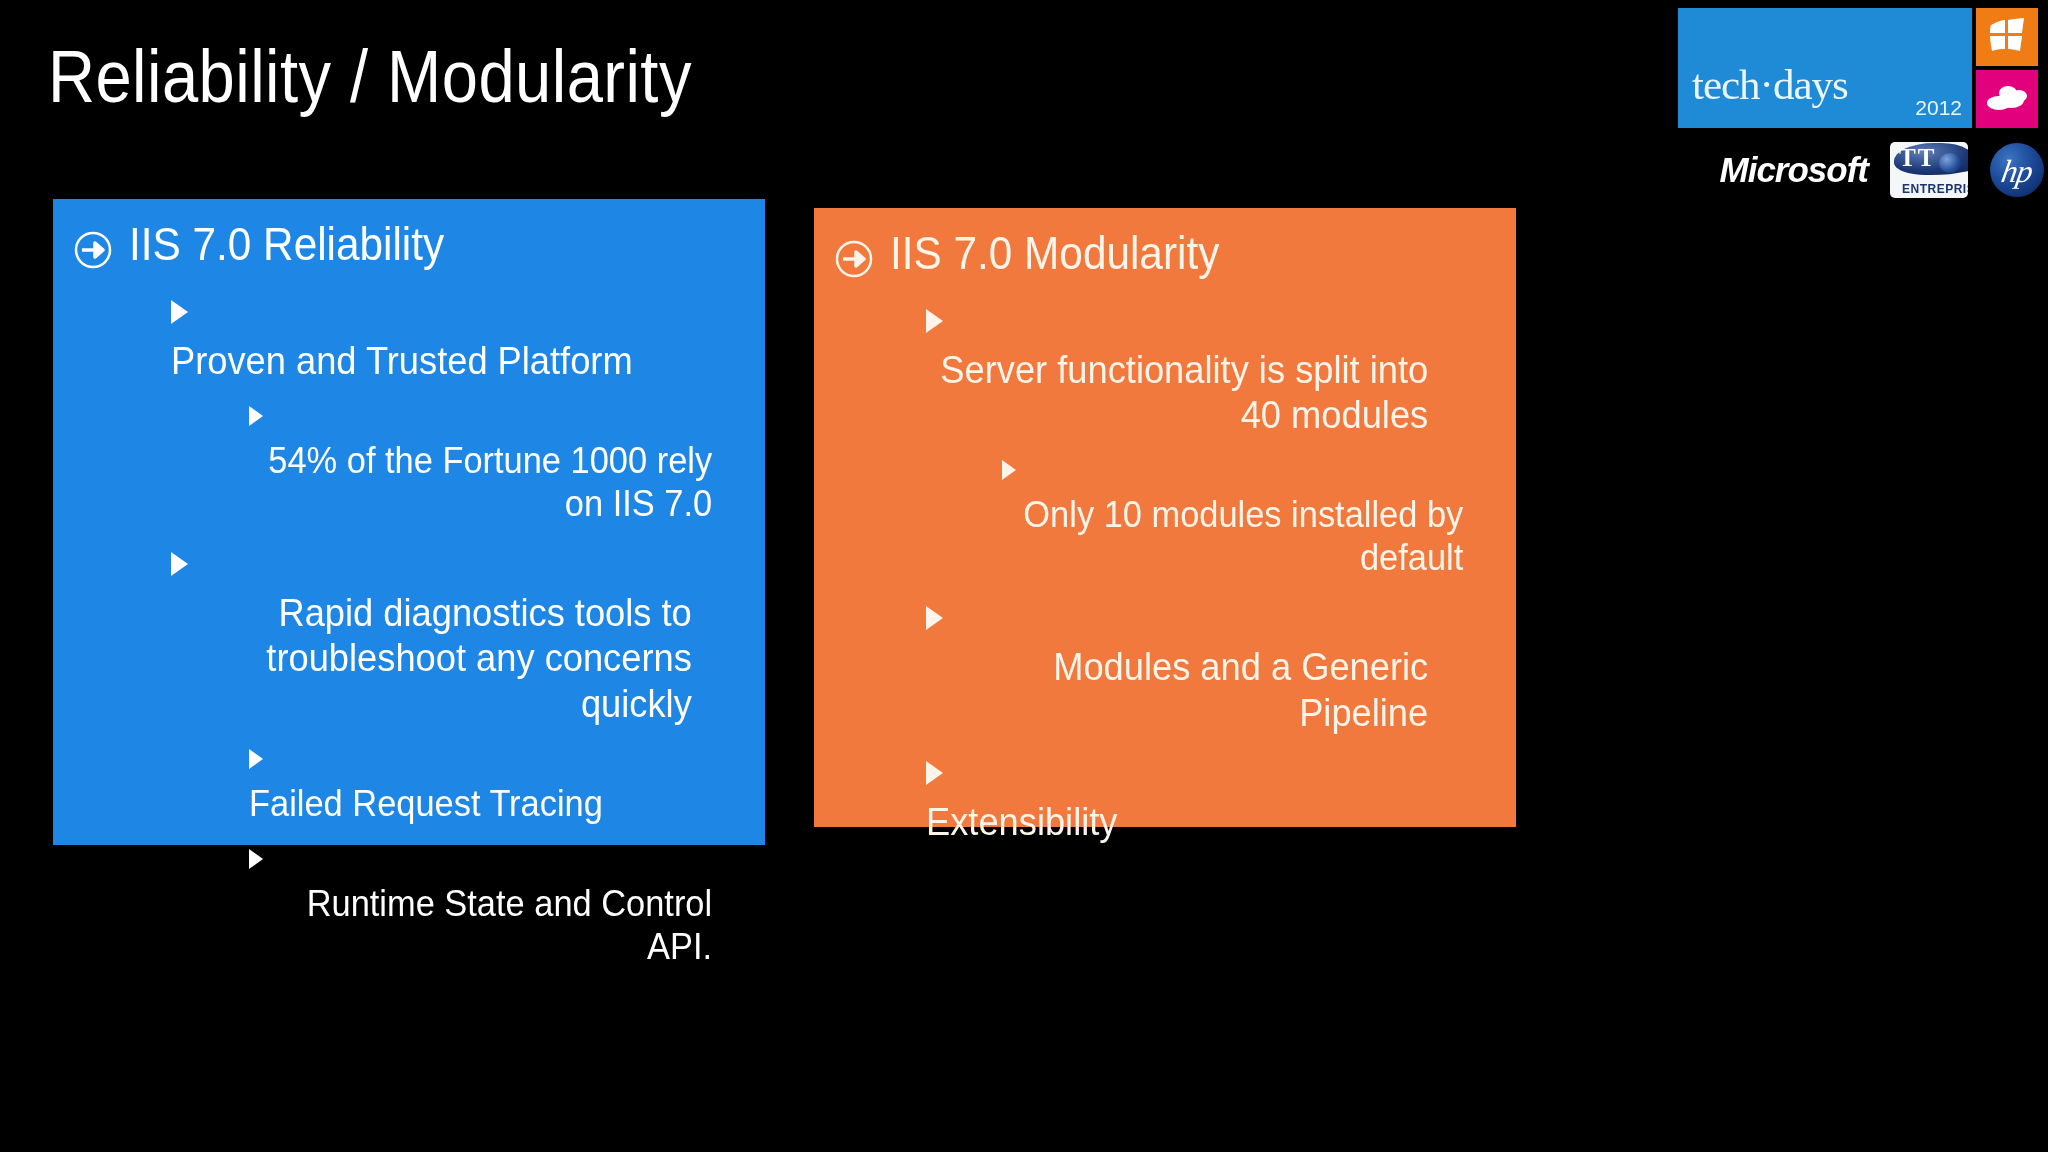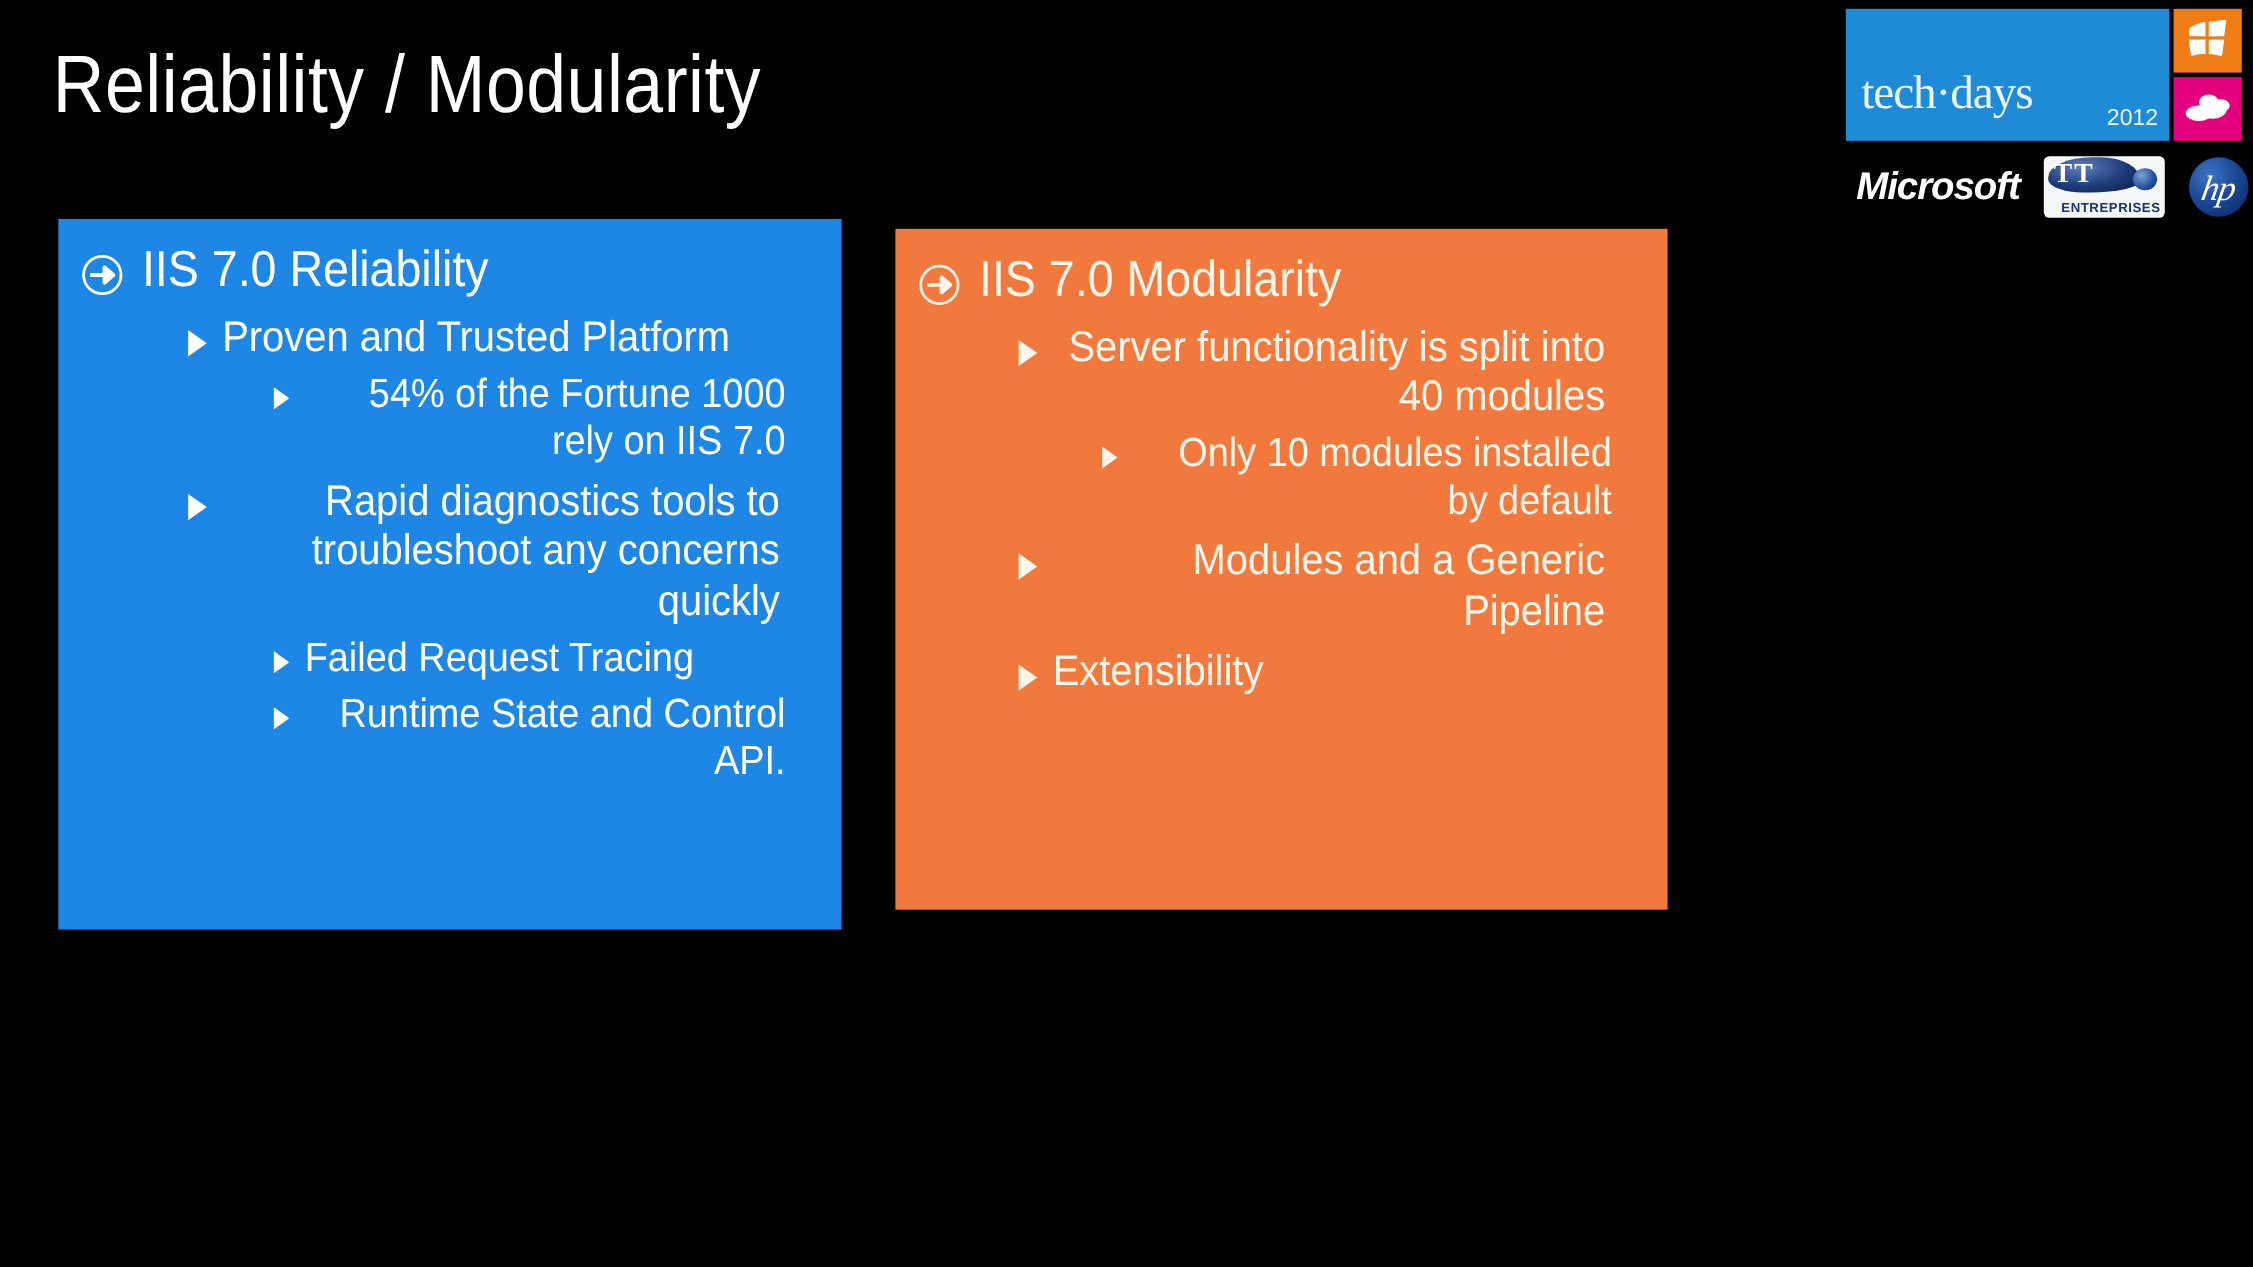--- a/index.html
+++ b/index.html
@@ -114,21 +114,20 @@
     color: #ffffff;
     letter-spacing: -1px;
   }
   .sponsor-tt {
     width: 78px;
     height: 56px;
     background: #f4f6f8;
     border-radius: 5px;
     position: relative;
     overflow: hidden;
-    padding-left: 32px;
   }
   .tt-blob {
     position: absolute;
     left: 4px; top: 1px;
     width: 84px; height: 32px;
     background: radial-gradient(ellipse at 35% 28%, #5f7fb8 0%, #1d3a78 55%, #0b1c43 100%);
     border-radius: 50% 46% 58% 40% / 60% 70% 36% 40%;
   }
   .tt-letters {
     position: absolute;
@@ -223,20 +222,21 @@
   .bullet-list {
     list-style: none;
     margin: 0;
     padding: 0;
   }
   .bullet {
     display: flex;
     align-items: flex-start;
     gap: 14px;
     color: #ffffff;
+    flex-direction: column;
   }
   .panel-right .bullet { color: #fdf4ea; }
 
   .tri {
     flex: 0 0 auto;
     width: 0; height: 0;
     border-style: solid;
     border-width: 11px 0 11px 16px;
     border-color: transparent transparent transparent #ffffff;
   }

